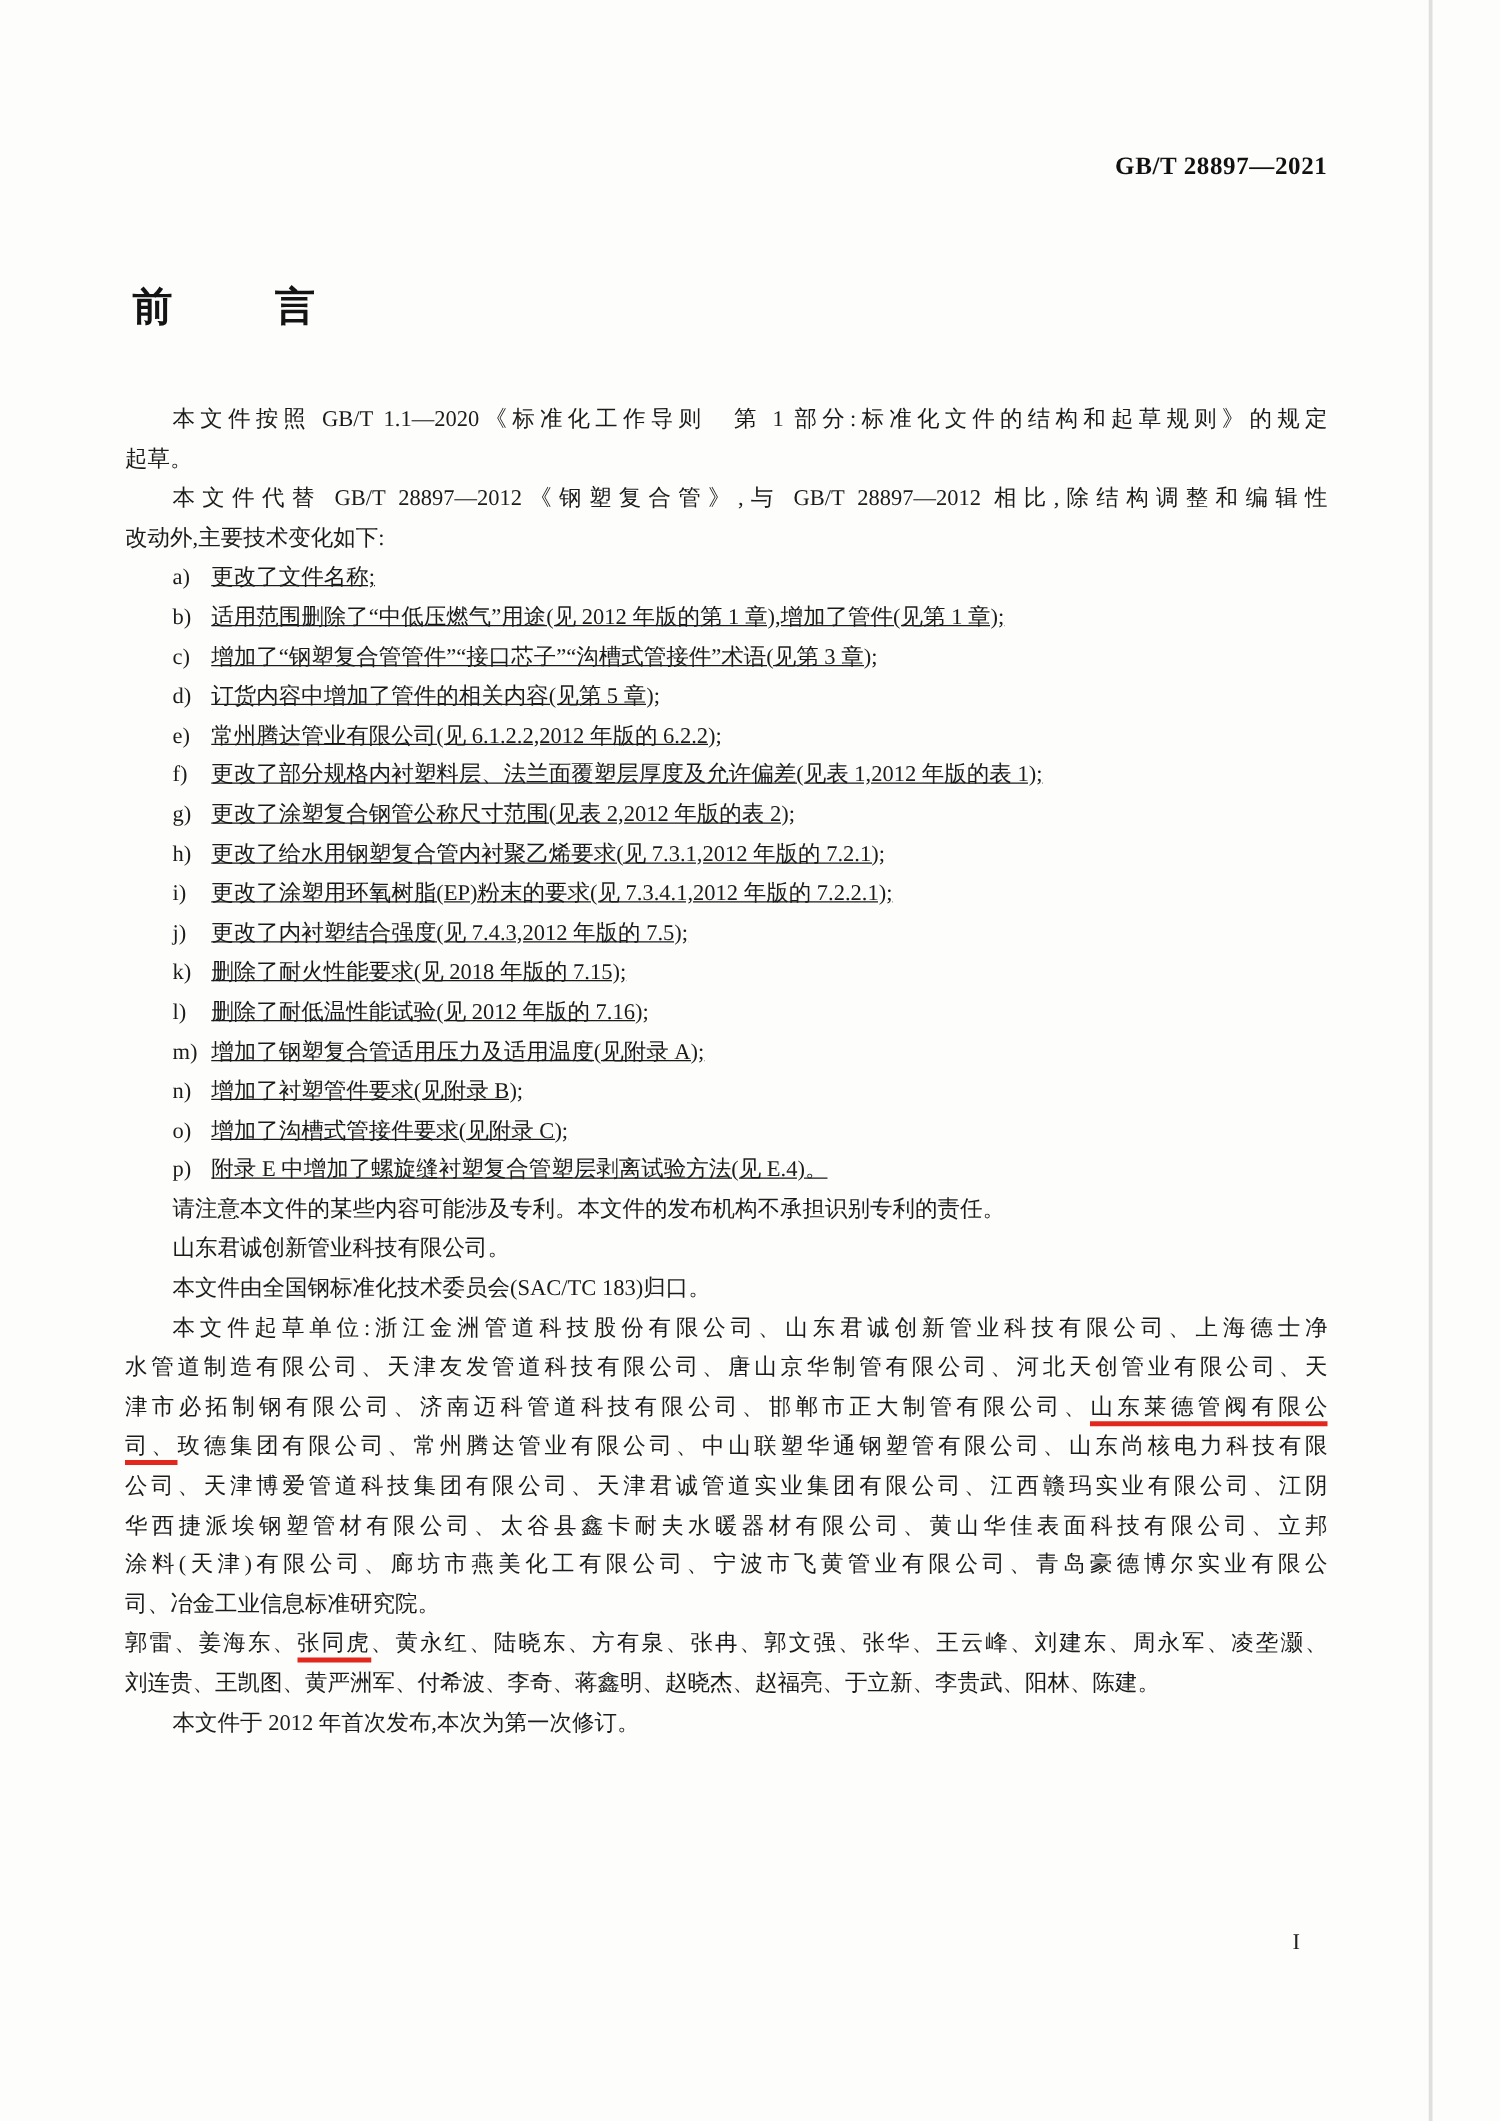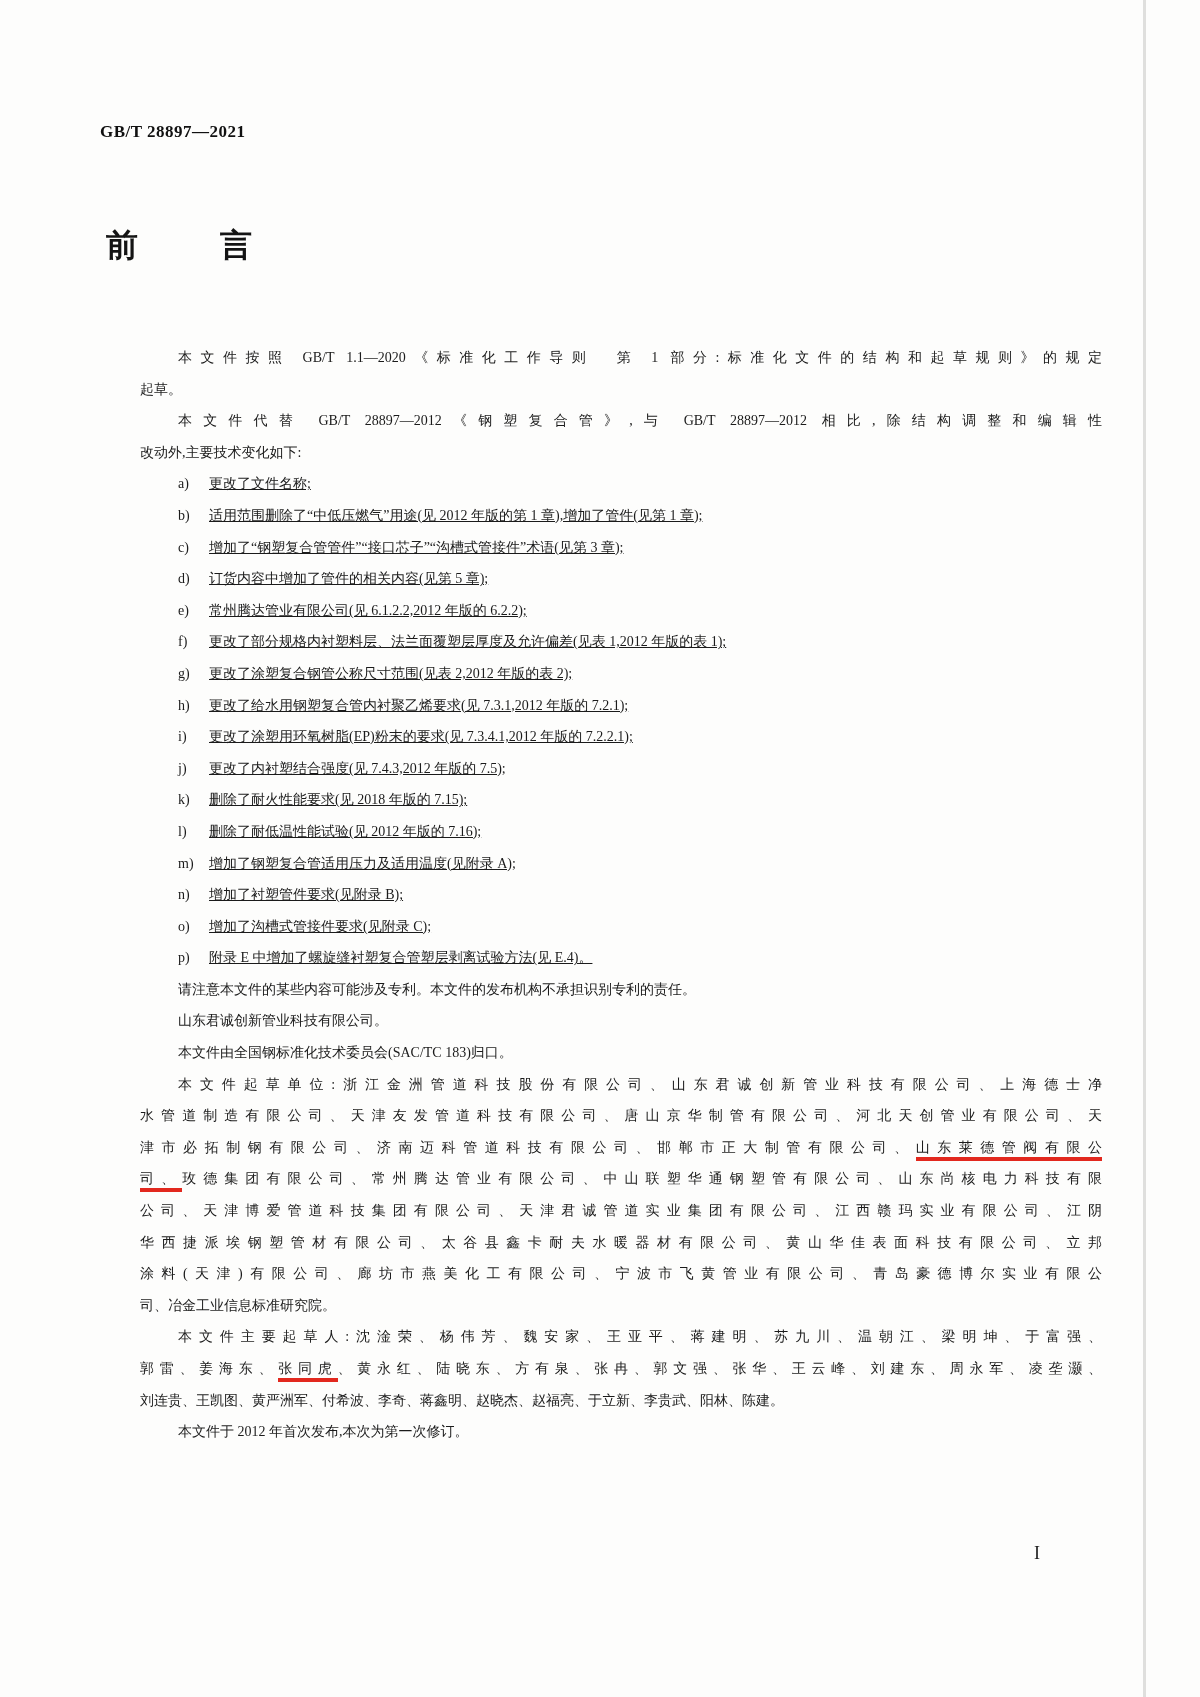--- a/index.html
+++ b/index.html
@@ -11,32 +11,32 @@
   .page{
     position:relative;width:1200px;height:1697px;
     background:#fdfdfc;color:#1b1b1b;overflow:hidden;
   }
   .scan-edge{
     position:absolute;top:0;right:54px;width:3px;height:1697px;
     background:#d7d7d5;opacity:.8;
   }
   .std-code{
     position:absolute;top:122px;left:100px;width:962px;
-    font-size:17px;font-weight:bold;
+    text-align:right;font-size:20px;font-weight:bold;
     letter-spacing:.5px;color:#111;
   }
   .doc-title{
     position:absolute;top:224px;left:100px;width:962px;
     text-align:left;font-size:32px;font-weight:bold;
     font-family:"Liberation Sans","DejaVu Sans",sans-serif;
     letter-spacing:6px;padding-left:6px;box-sizing:border-box;color:#141414;
   }
   .body-flow{
-    position:absolute;top:342px;left:100px;width:962px;
-    font-size:14px;line-height:31.6px;color:#1b1b1b;margin-left:40px;
+    position:absolute;top:320px;left:100px;width:962px;
+    font-size:18px;line-height:31.6px;color:#1b1b1b;
   }
   .line{display:block;}
   .indent{text-indent:38px;}
   .jline{text-align:justify;text-align-last:justify;}
   .item{padding-left:38px;text-decoration:underline;}
   .item .lbl{display:inline-block;width:31px;}
   .rl{
     background:linear-gradient(#e2281e,#e2281e) left bottom/100% 4px no-repeat;
     padding-bottom:6px;
   }
@@ -87,21 +87,20 @@
 
     <div class="line indent jline"><span>本文件起草单位:浙江金洲管道科技股份有限公司、山东君诚创新管业科技有限公司、上海德士净</span><span class="rl"></span><span></span></div>
     <div class="line jline"><span>水管道制造有限公司、天津友发管道科技有限公司、唐山京华制管有限公司、河北天创管业有限公司、天</span><span class="rl"></span><span></span></div>
     <div class="line jline"><span>津市必拓制钢有限公司、济南迈科管道科技有限公司、邯郸市正大制管有限公司、</span><span class="rl">山东莱德管阀有限公</span><span></span></div>
     <div class="line jline"><span></span><span class="rl">司、</span><span>玫德集团有限公司、常州腾达管业有限公司、中山联塑华通钢塑管有限公司、山东尚核电力科技有限</span></div>
     <div class="line jline"><span>公司、天津博爱管道科技集团有限公司、天津君诚管道实业集团有限公司、江西赣玛实业有限公司、江阴</span><span class="rl"></span><span></span></div>
     <div class="line jline"><span>华西捷派埃钢塑管材有限公司、太谷县鑫卡耐夫水暖器材有限公司、黄山华佳表面科技有限公司、立邦</span><span class="rl"></span><span></span></div>
     <div class="line jline"><span>涂料(天津)有限公司、廊坊市燕美化工有限公司、宁波市飞黄管业有限公司、青岛豪德博尔实业有限公</span><span class="rl"></span><span></span></div>
     <div class="line"><span>司、冶金工业信息标准研究院。</span><span class="rl"></span><span></span></div>
 
-    <div class="line indent jline"><span>本文件主要起草人:沈淦荣、杨伟芳、魏安家、王亚平、蒋建明、苏九川、温朝江、梁明坤、于富强、</span><span class="rl"></span><span></span></div>
     <div class="line jline"><span>郭雷、姜海东、</span><span class="rl">张同虎</span><span>、黄永红、陆晓东、方有泉、张冉、郭文强、张华、王云峰、刘建东、周永军、凌垄灏、</span></div>
     <div class="line"><span>刘连贵、王凯图、黄严洲军、付希波、李奇、蒋鑫明、赵晓杰、赵福亮、于立新、李贵武、阳林、陈建。</span><span class="rl"></span><span></span></div>
 
     <div class="line indent">本文件于 2012 年首次发布,本次为第一次修订。</div>
 
   </div>
 
   <div class="page-num">I</div>
 
 </div>

